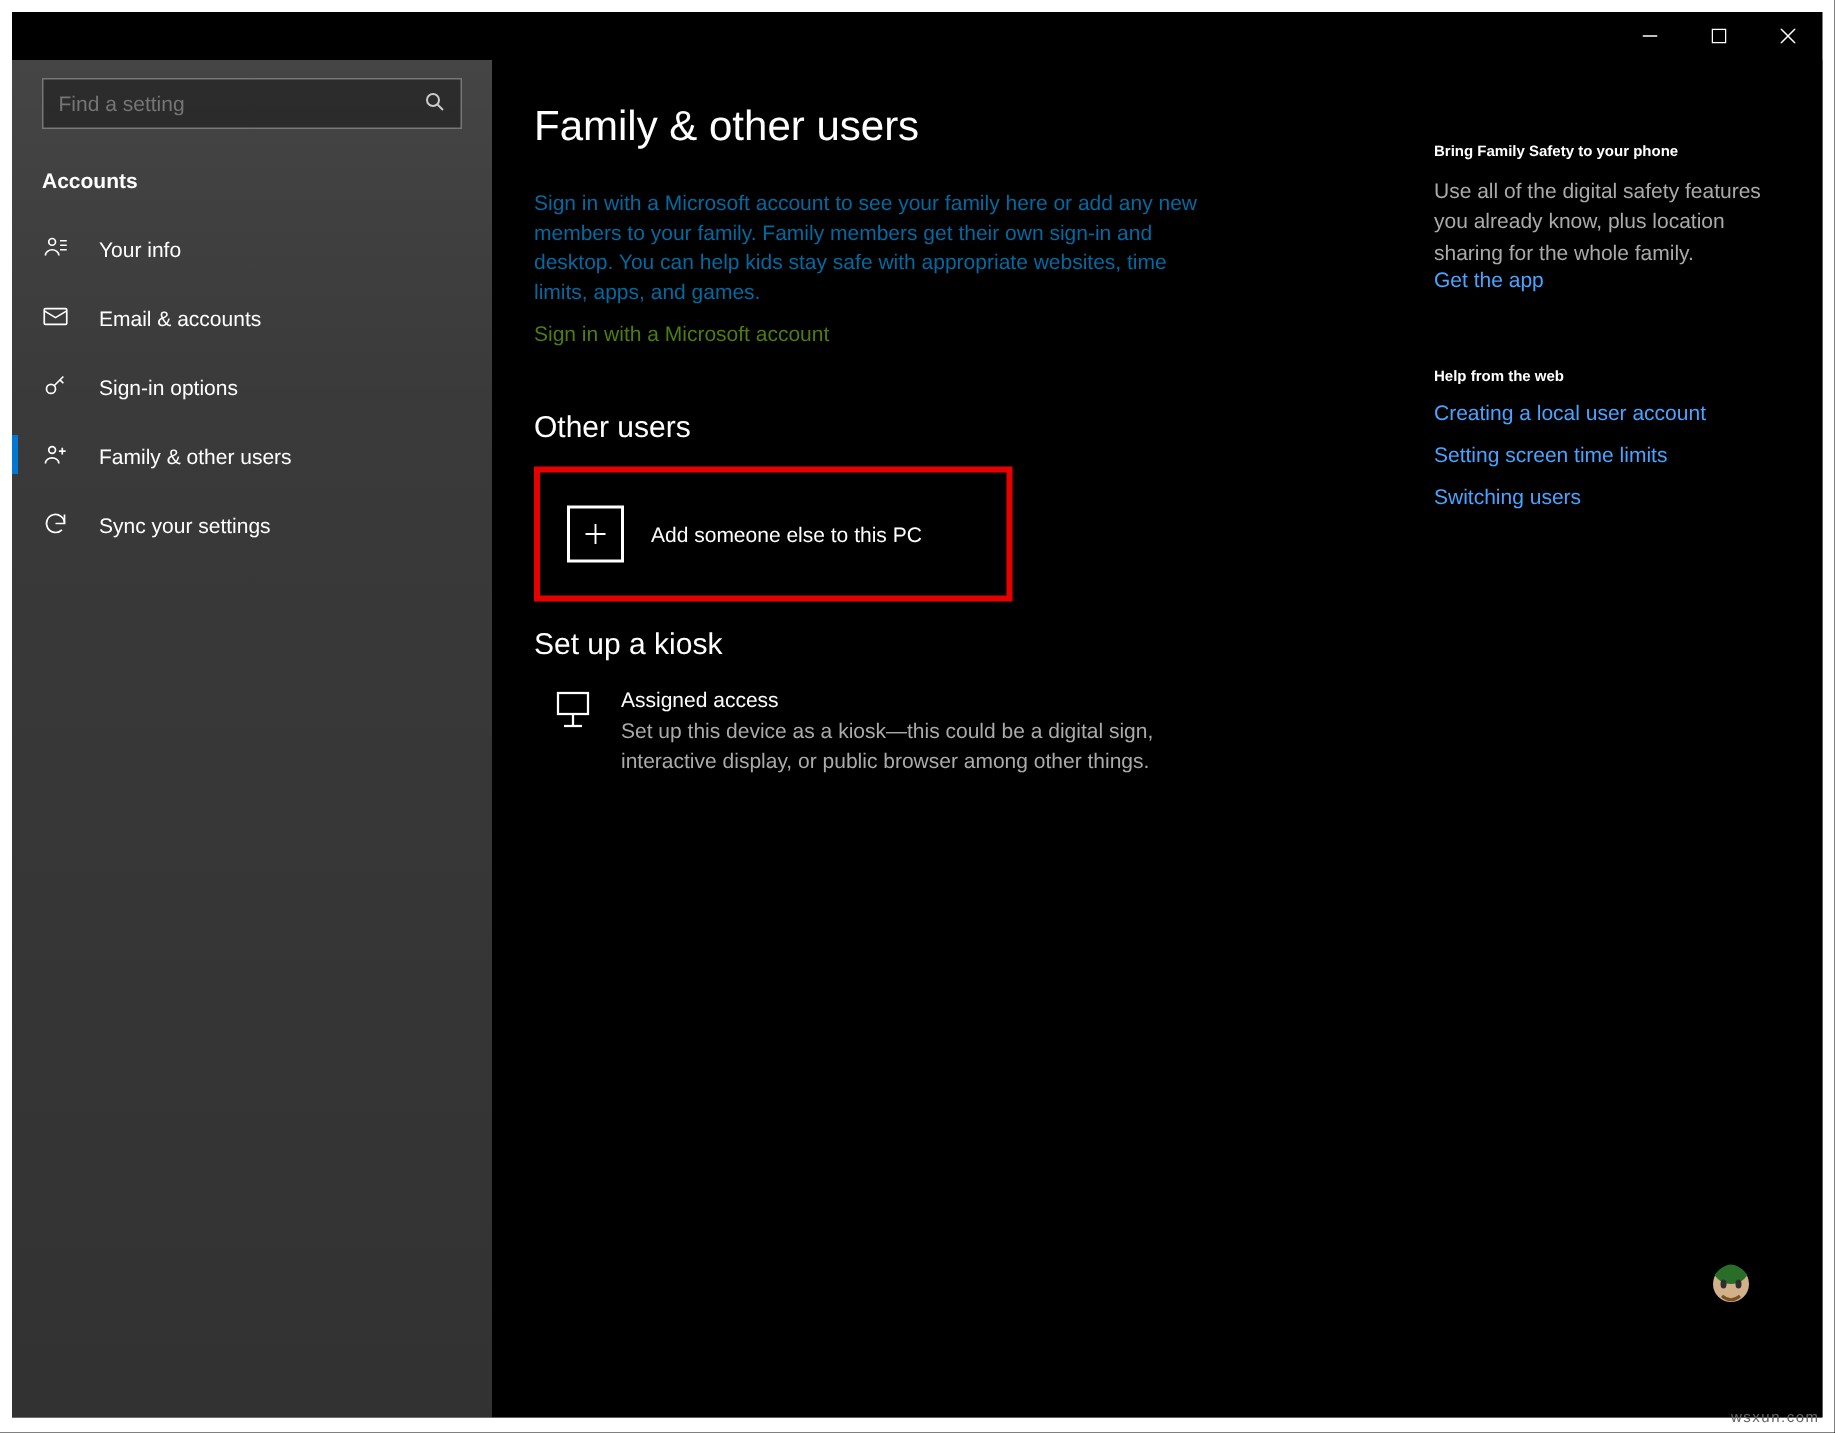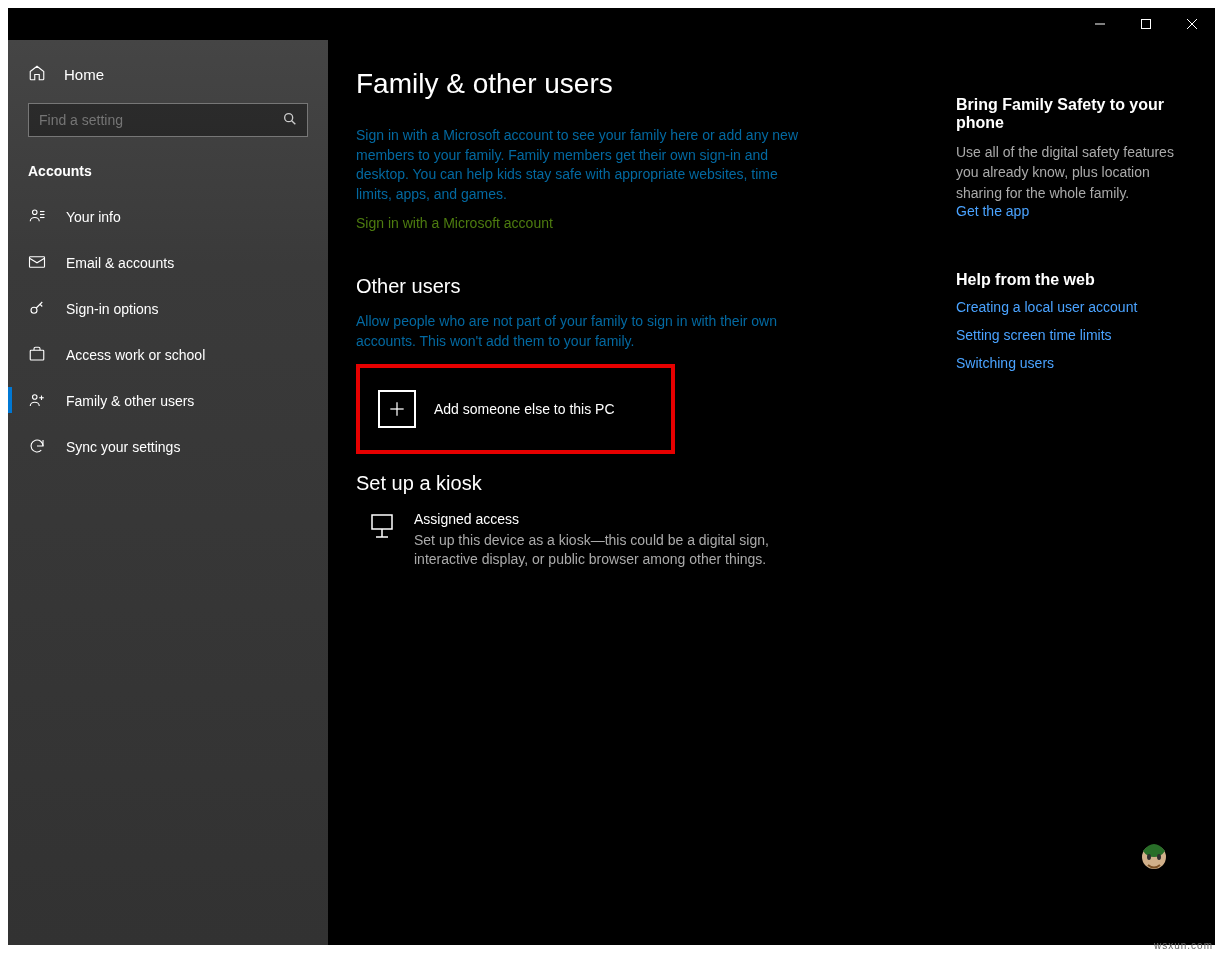--- a/index.html
+++ b/index.html
@@ -30,21 +30,21 @@
 .section-gap { margin-top:24px; }
 .add-box { border:4px solid #e60000; padding:22px 18px; display:flex; align-items:center; gap:18px; margin-top:12px; margin-bottom:18px; width:319px; }
 .plus-box { width:38px; height:38px; border:2px solid #fff; display:flex; align-items:center; justify-content:center; }
 .plus-box svg { stroke:#fff; }
 .add-label { font-size:14px; }
 .kiosk-row { display:flex; gap:20px; margin-top:16px; padding-left:14px; }
 .kiosk-icon { width:24px; flex-shrink:0; margin-top:2px; }
 .kiosk-title { font-size:14px; margin-bottom:4px; }
 .kiosk-desc { font-size:14px; color:#aaa; line-height:1.4; max-width:380px; }
 .rightcol { width:230px; padding-top:28px; }
-.rc-head { font-size:16px; font-weight:600; margin-bottom:10px; color:#fff; }
+.rc-head { font-size:10px; font-weight:600; margin-bottom:10px; color:#fff; }
 .rc-para { font-size:14px; color:#aaa; line-height:1.45; margin-bottom:0; }
 .rc-space { height:40px; }
 .watermark { position:absolute; right:40px; bottom:60px; opacity:0.9; }
 .wm-text { position:absolute; right:10px; bottom:4px; font-size:10px; color:#666; letter-spacing:1px; }
 </style>
 </head>
 <body>
 
 <div class="window">
   <div class="titlebar">
@@ -64,28 +64,20 @@
         <svg width="10" height="10">
             <line x1="0" y1="0" x2="10" y2="10" stroke="#fff" stroke-width="1"></line>
             <line x1="10" y1="0" x2="0" y2="10" stroke="#fff" stroke-width="1"></line>
           </svg>
       </div>
     </div>
   </div>
 
   <div class="body">
     <div class="sidebar">
-      <div class="home-row">
-        <span class="icon">
-          <svg width="18" height="18" viewBox="0 0 24 24" fill="none" stroke="#fff" stroke-width="1.5">
-              <path d="M3 10l9-7 9 7v10a1 1 0 0 1-1 1h-5v-7h-6v7H4a1 1 0 0 1-1-1z"></path>
-            </svg>
-        </span>
-        <span>Home</span>
-      </div>
       <div class="search-wrap">
         <div class="search-container">
           <input class="search" placeholder="Find a setting" style="">
           <span class="search-icon">
             <svg width="16" height="16" viewBox="0 0 24 24" fill="none" stroke="#ccc" stroke-width="2">
                 <circle cx="10" cy="10" r="6"></circle>
                 <line x1="20" y1="20" x2="14.5" y2="14.5"></line>
               </svg>
           </span>
         </div>
@@ -115,29 +107,20 @@
       </div>
       <div class="nav-item">
         <span class="icon">
           <svg width="18" height="18" viewBox="0 0 24 24" fill="none" stroke="#fff" stroke-width="1.5">
               <circle cx="8" cy="15" r="4"></circle>
               <path d="M11 12l8-8m-3 3l3 3"></path>
             </svg>
         </span>
         <span>Sign-in options</span>
       </div>
-      <div class="nav-item">
-        <span class="icon">
-          <svg width="18" height="18" viewBox="0 0 24 24" fill="none" stroke="#fff" stroke-width="1.5">
-              <rect x="3" y="7" width="18" height="13" rx="1"></rect>
-              <path d="M8 7V5a2 2 0 0 1 2-2h4a2 2 0 0 1 2 2v2"></path>
-            </svg>
-        </span>
-        <span>Access work or school</span>
-      </div>
       <div class="nav-item active">
         <span class="icon">
           <svg width="18" height="18" viewBox="0 0 24 24" fill="none" stroke="#fff" stroke-width="1.5">
               <circle cx="9" cy="8" r="3"></circle>
               <path d="M3 20c0-3 3-5 6-5s6 2 6 5"></path>
               <line x1="18" y1="6" x2="18" y2="12"></line>
               <line x1="15" y1="9" x2="21" y2="9"></line>
             </svg>
         </span>
         <span>Family &amp; other users</span>
@@ -155,21 +138,20 @@
 
     <div class="main">
       <div class="content">
         <h1>Family &amp; other users</h1>
 
         <p class="para">Sign in with a Microsoft account to see your family here or add any new members to your family. Family members get their own sign-in and desktop. You can help kids stay safe with appropriate websites, time limits, apps, and games.</p>
         <a class="link" href="#">Sign in with a Microsoft account</a>
 
         <div class="section-gap"></div>
         <h2>Other users</h2>
-        <p class="para">Allow people who are not part of your family to sign in with their own accounts. This won't add them to your family.</p>
 
         <div class="add-box">
           <div class="plus-box">
             <svg width="20" height="20" viewBox="0 0 24 24" fill="none" stroke-width="1.5">
                 <line x1="12" y1="4" x2="12" y2="20"></line>
                 <line x1="4" y1="12" x2="20" y2="12"></line>
               </svg>
           </div>
           <div class="add-label">Add someone else to this PC</div>
         </div>

